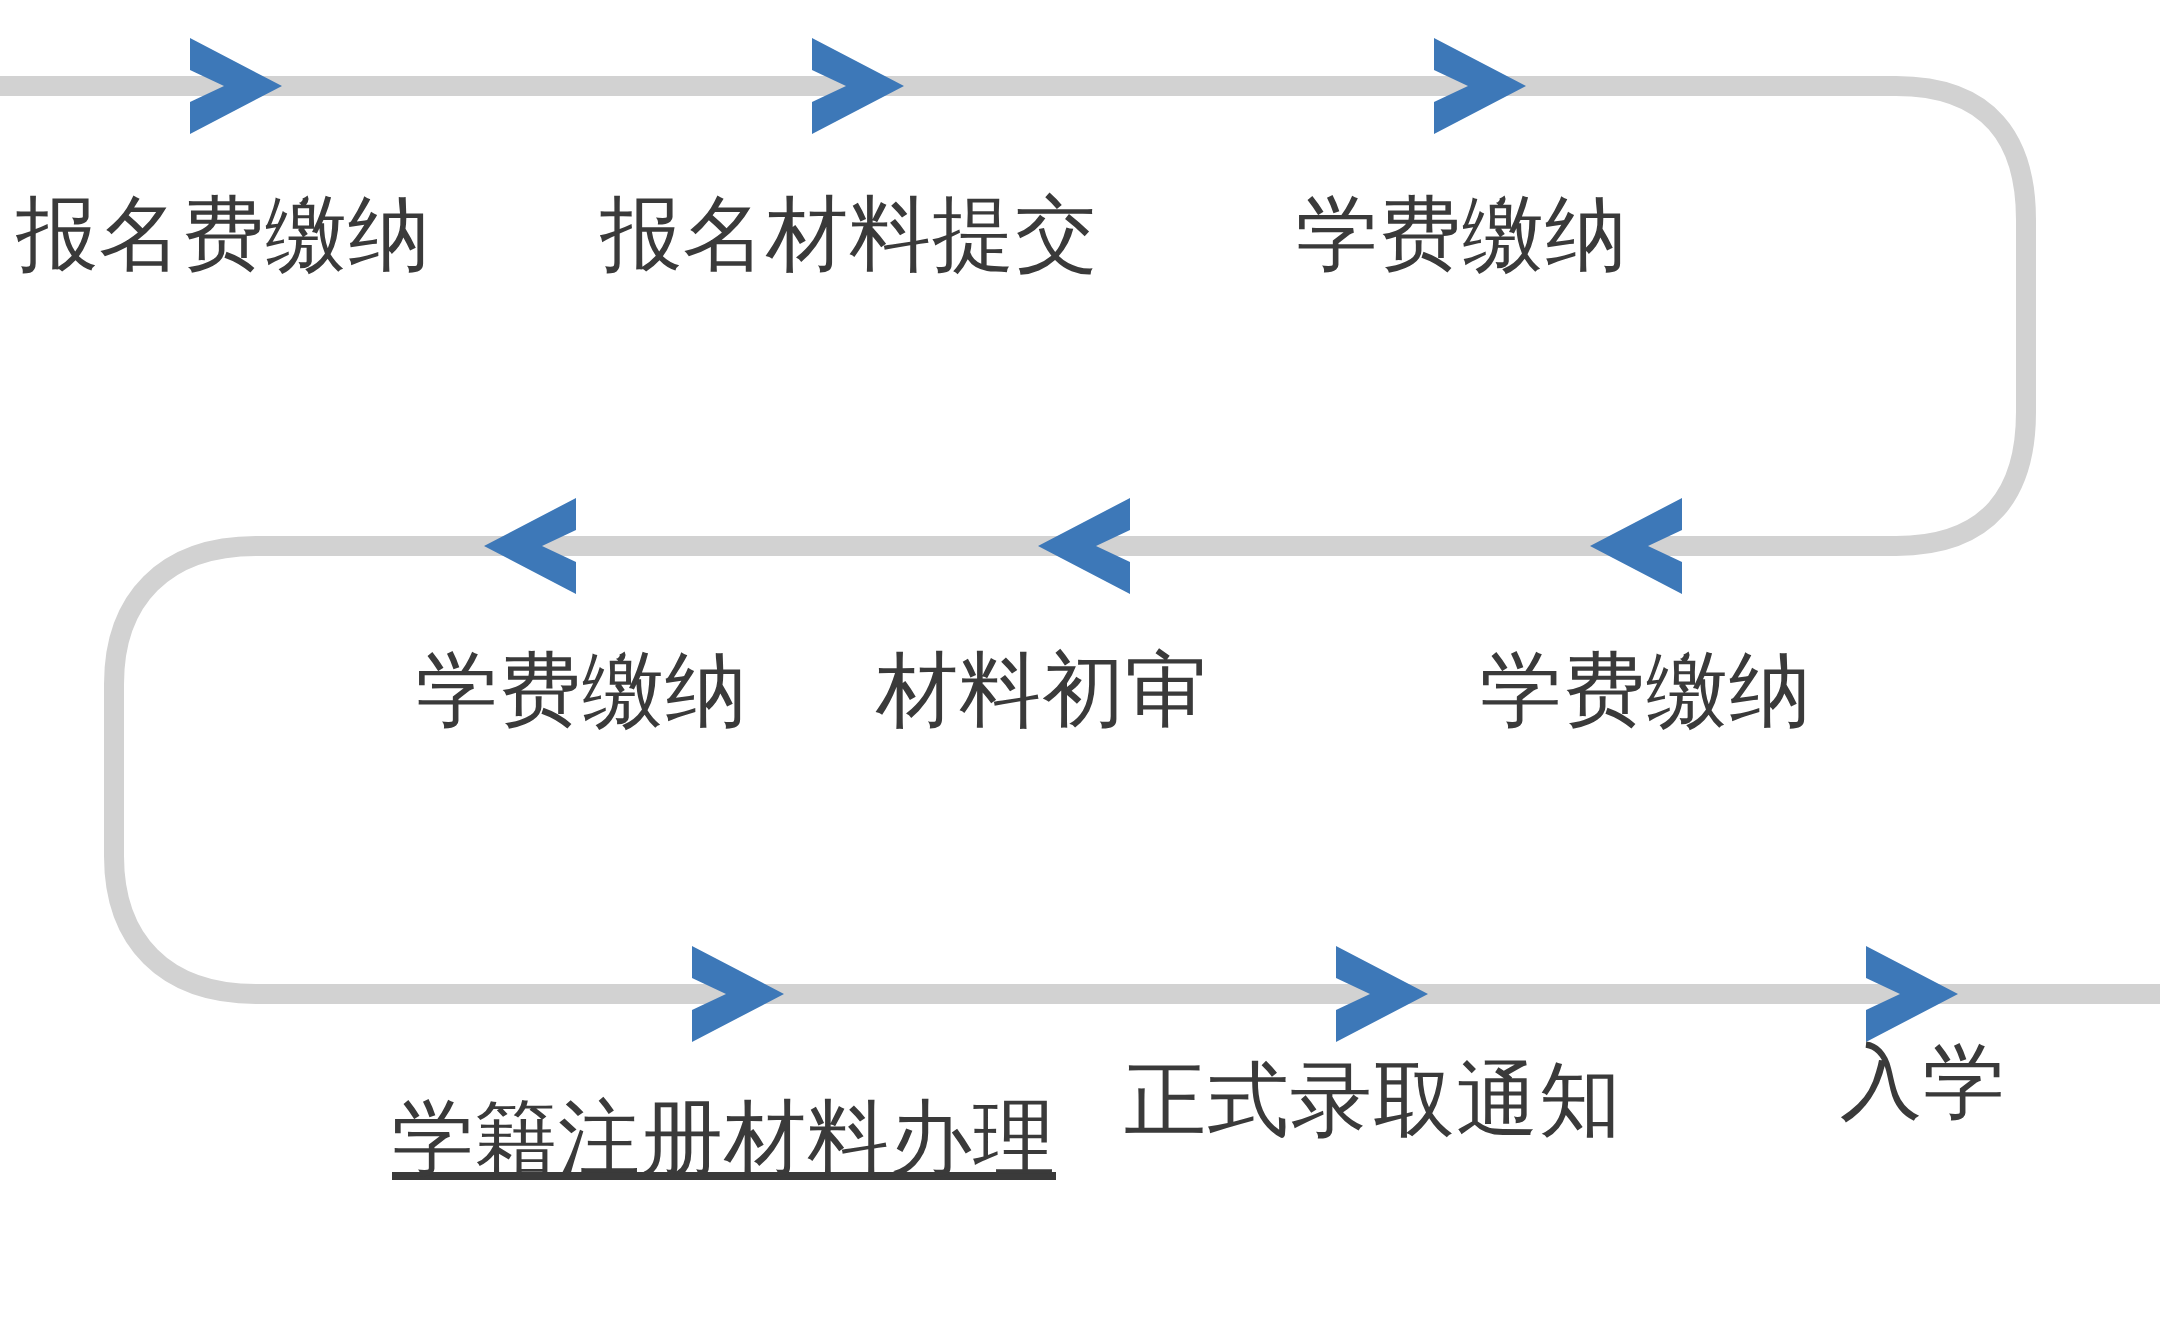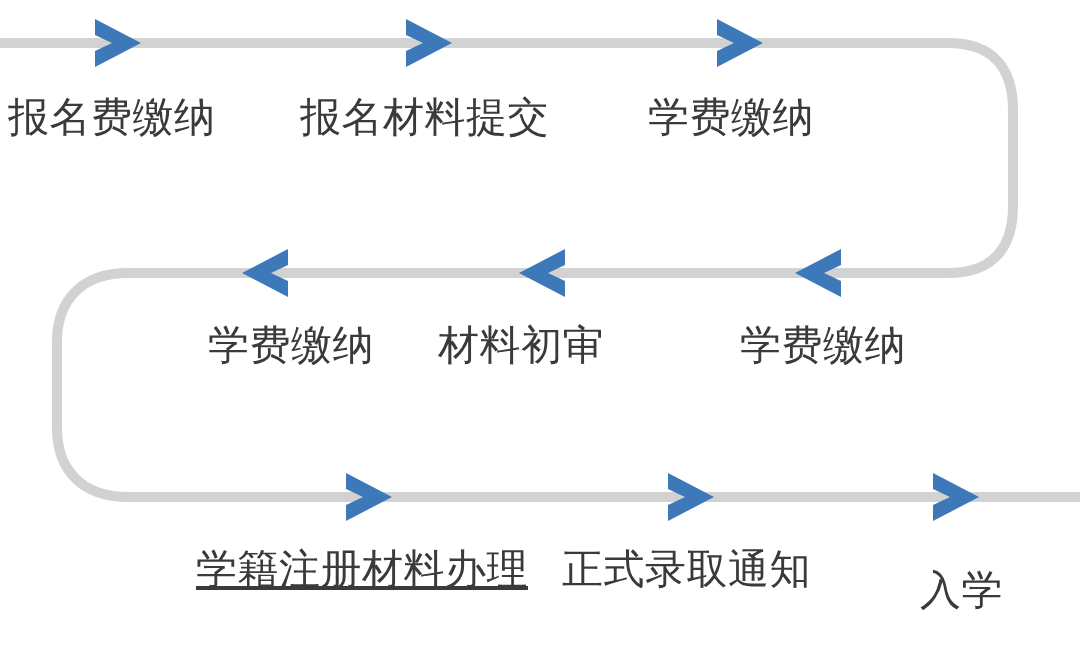--- a/index.html
+++ b/index.html
@@ -82,17 +82,17 @@
 
     <div class="step-label" style="left:8px;   top:97px;">报名费缴纳</div>
     <div class="step-label" style="left:300px; top:97px;">报名材料提交</div>
     <div class="step-label" style="left:648px; top:97px;">学费缴纳</div>
 
     <div class="step-label" style="left:740px; top:325px;">学费缴纳</div>
     <div class="step-label" style="left:438px; top:325px;">材料初审</div>
     <div class="step-label" style="left:176px; top:325px;margin-left:32px;">学费缴纳</div>
 
     <div class="step-label" style="left:196px; top:549px;text-decoration:underline;">学籍注册材料办理</div>
-    <div class="step-label" style="left:562px; top:549px;text-align:center;">正式录取通知</div>
-    <div class="step-label" style="left:920px; top:570px;">入学</div>
+    <div class="step-label" style="left:562px; top:530px;text-align:center;">正式录取通知</div>
+    <div class="step-label" style="left:920px; top:521px;">入学</div>
   </div>
 
 </div>
 
 </body></html>

